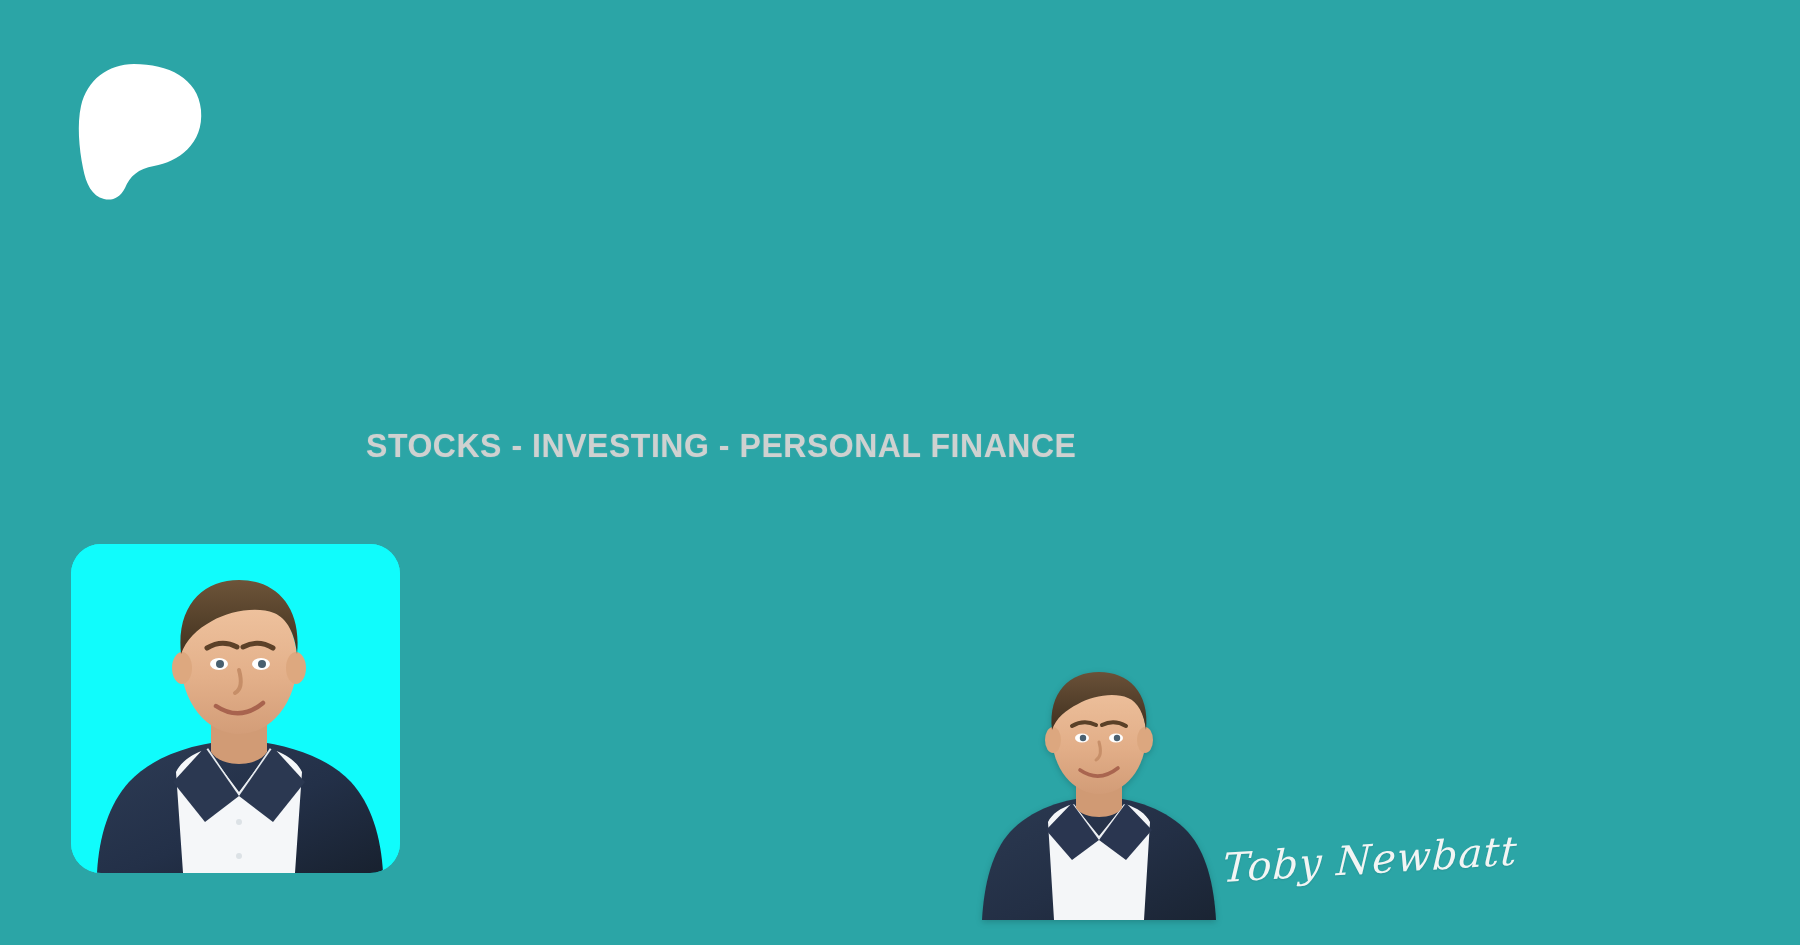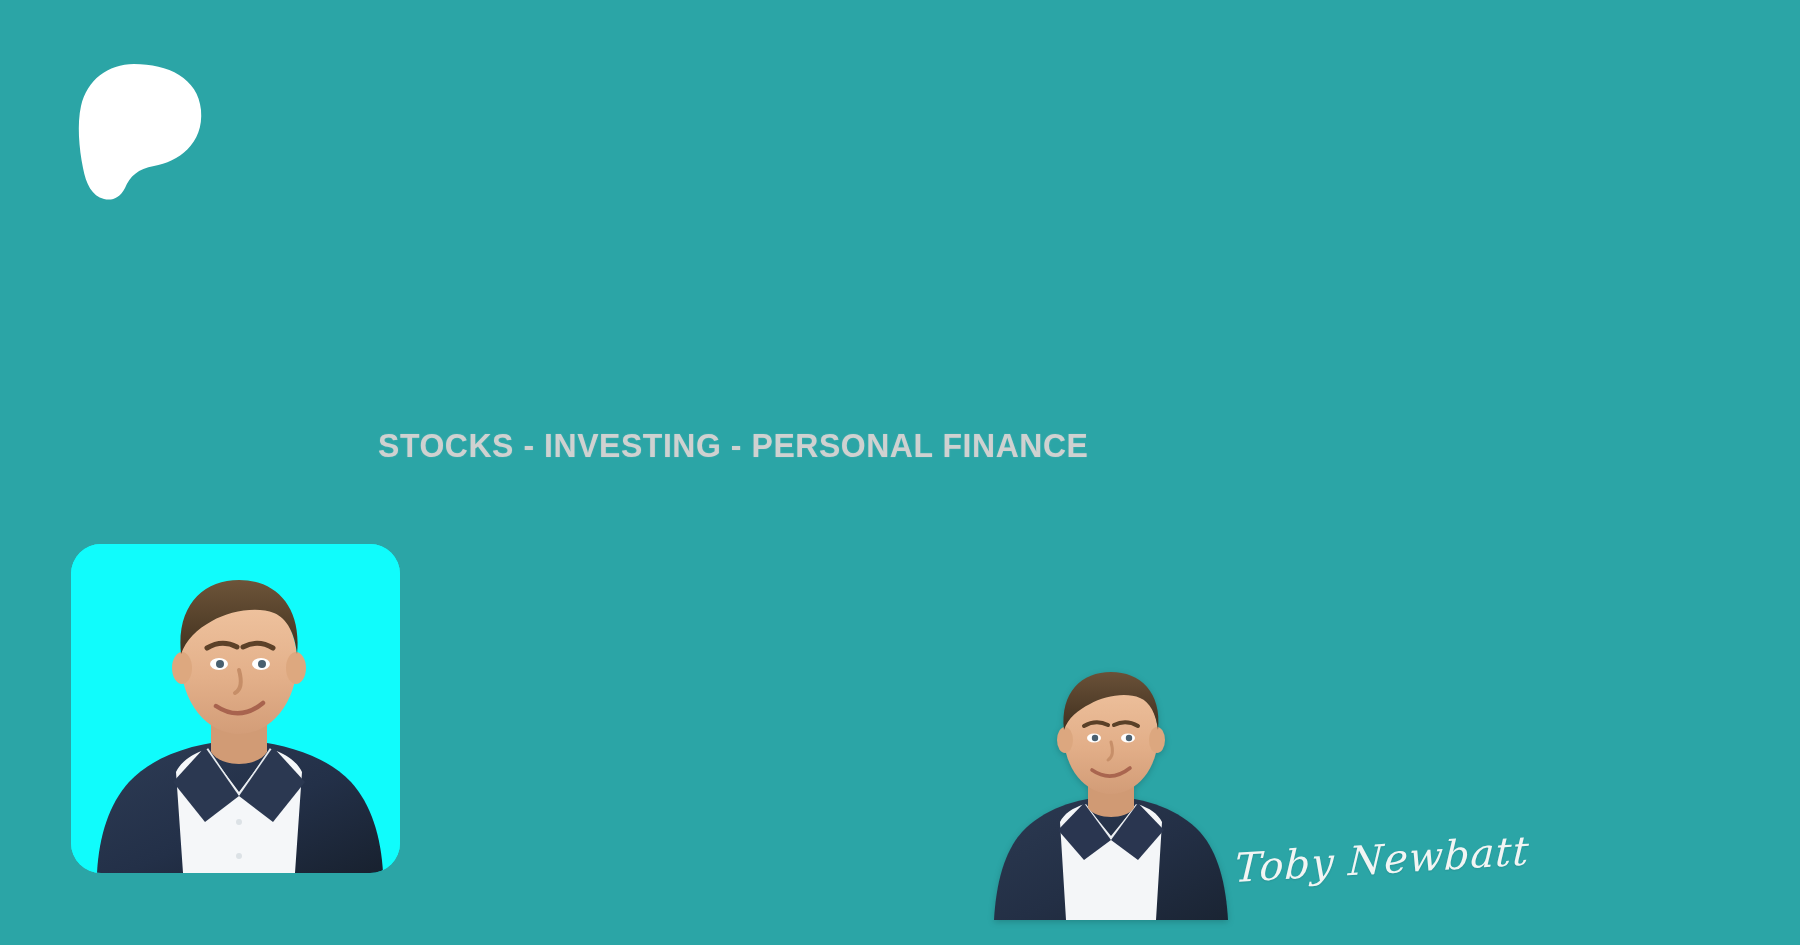--- a/index.html
+++ b/index.html
@@ -33,21 +33,21 @@
     top: 62px;
     width: 132px;
     height: 140px;
     cursor: pointer;
   }
   #brand-logo svg { display: block; width: 100%; height: 100%; }
 
   
   #banner {
     position: absolute;
-    left: 12px;
+    left: 0;
     top: 300px;
     width: 1480px;
     height: 400px;
     overflow: visible;
   }
 
   #banner-tagline {
     position: absolute;
     left: 366px;
     top: 128px;

